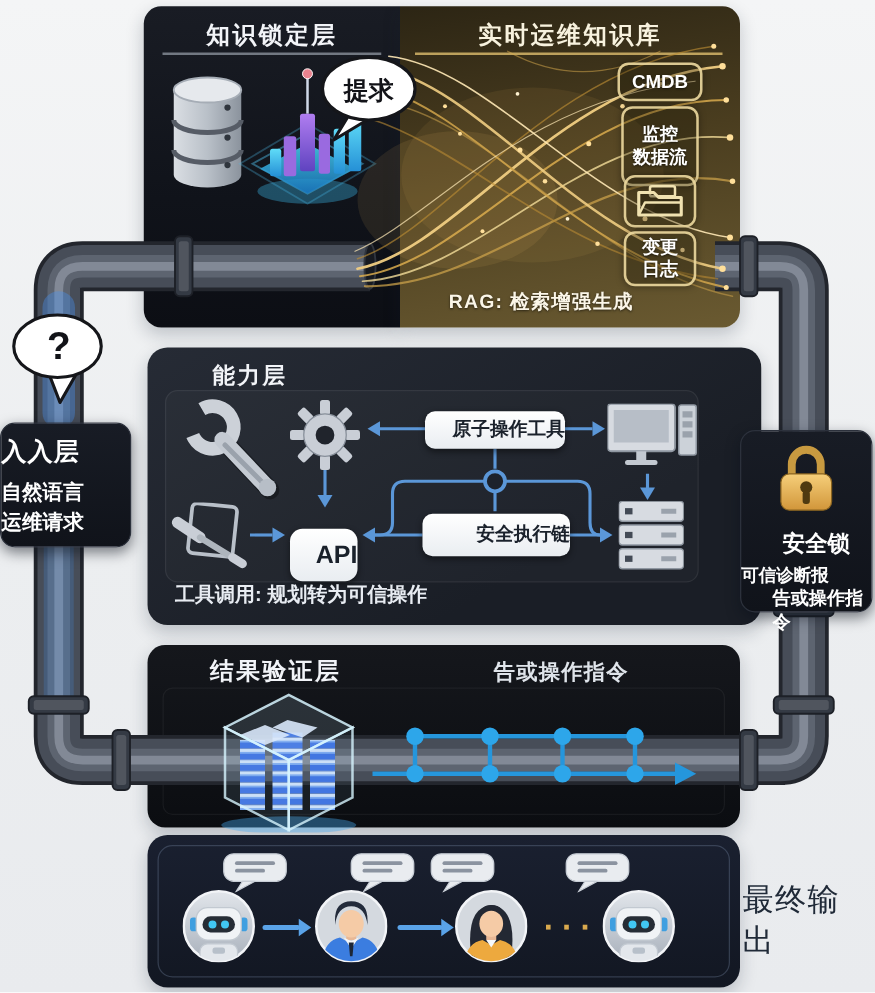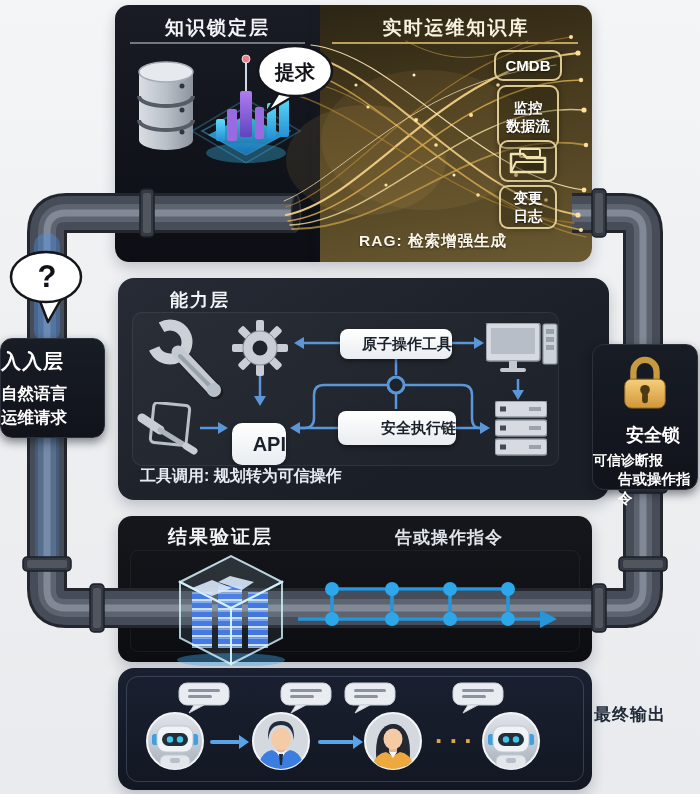--- a/index.html
+++ b/index.html
@@ -511,15 +511,15 @@
       </g>
     </svg>
 
     <div class="harrow" style="left:92px;top:72px;width:30px;"></div>
     <div class="harrow" style="left:200px;top:72px;width:36px;"></div>
 
     <div class="abs" style="left:314px;top:58px;width:50px;text-align:center;font-size:26px;font-weight:bold;
                 color:#d9a94e;letter-spacing:6px;">···</div>
   </div>
 
-  <div class="abs" style="left:594px;top:703px;width:100px;z-index:4;font-size:17px;font-weight:bold;color:#202a38;letter-spacing:1px;">最终输出</div>
+  <div class="abs" style="left:594px;top:703px;width:100px;z-index:4;font-size:25px;font-weight:normal;color:#202a38;letter-spacing:1px;">最终输出</div>
 
 </div>
 
 </body></html>

